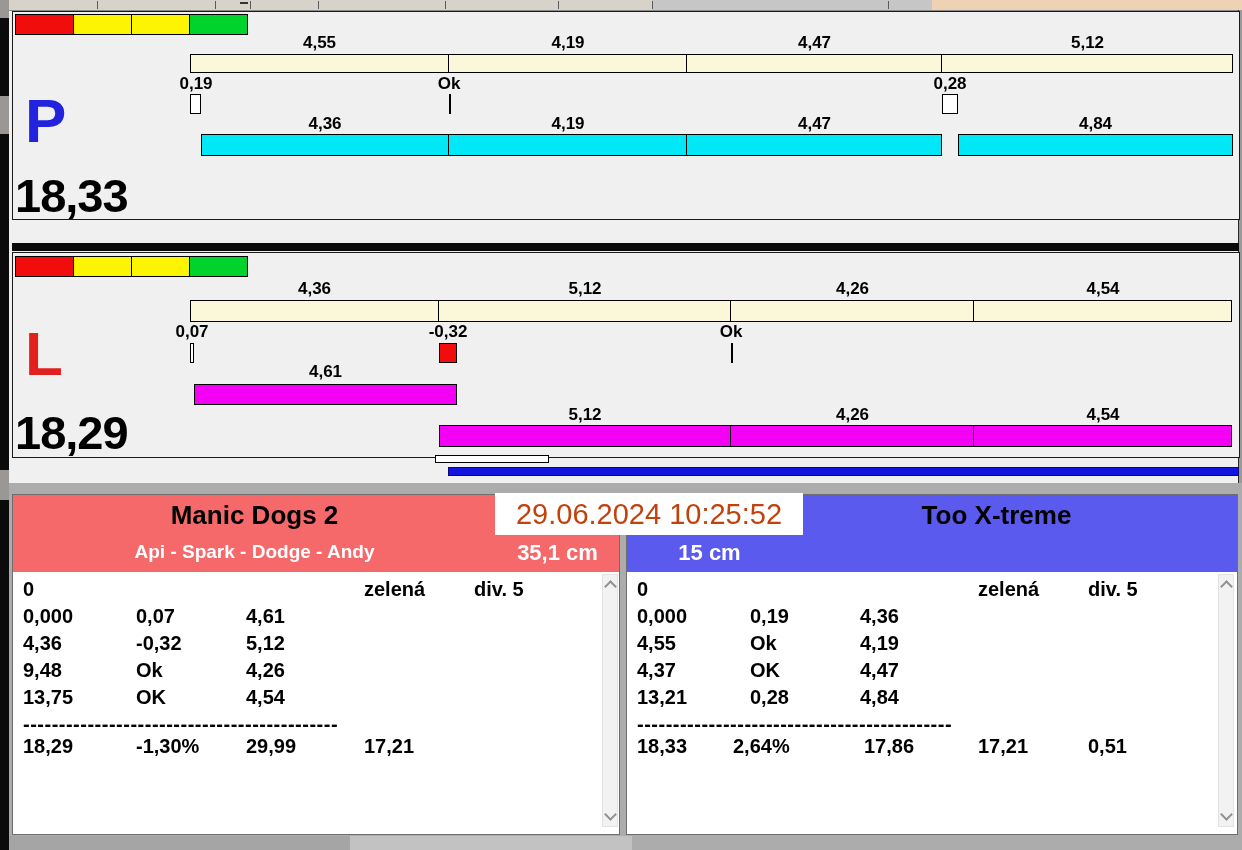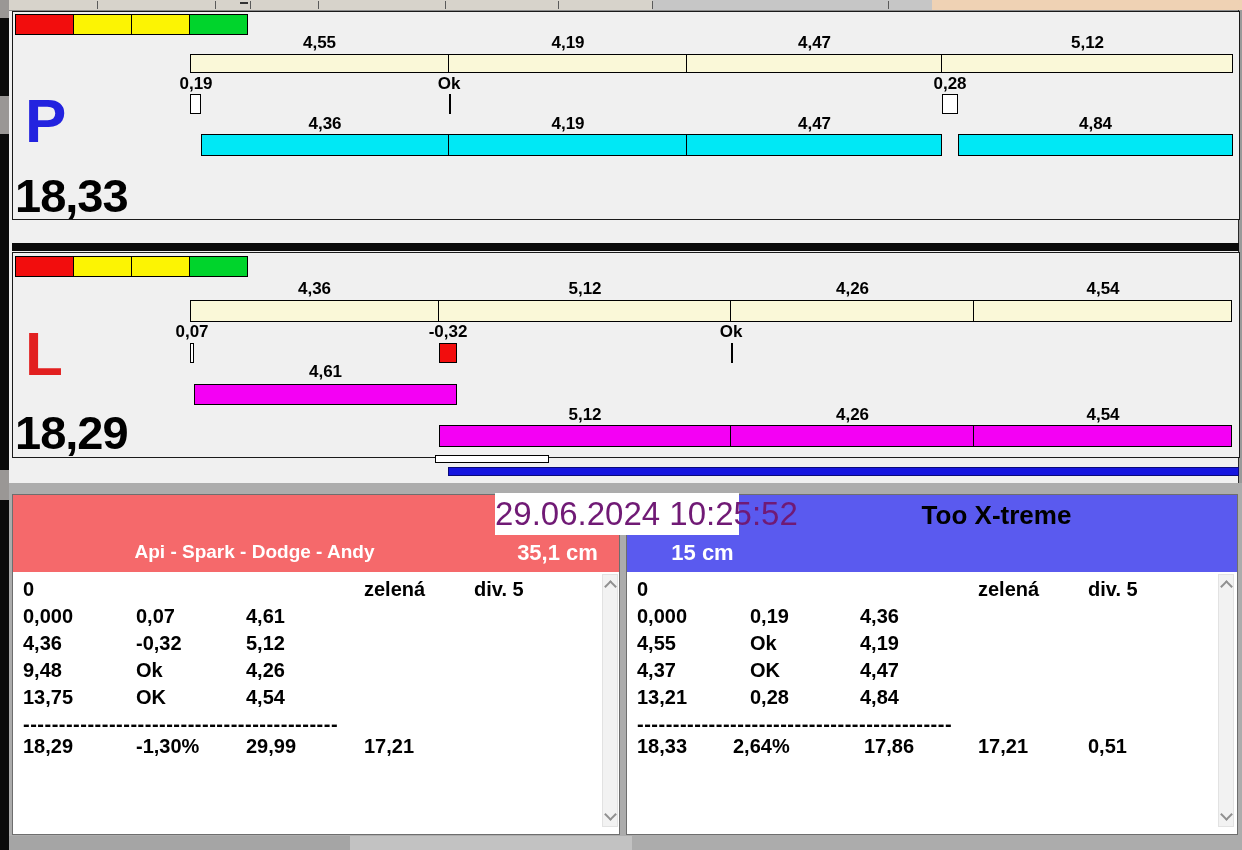--- a/index.html
+++ b/index.html
@@ -39,34 +39,34 @@
   #team-0{left:12px;width:608px;}
   #team-1{left:626px;width:612px;}
   .team-header{position:absolute;left:0;top:0;width:100%;height:77px;}
   .title-zone{position:absolute;top:0;height:77px;}
   #team-0 .title-zone{left:0;width:483px;}
   #team-1 .title-zone{left:129px;width:481px;}
   .team-name{position:absolute;top:5px;width:100%;text-align:center;font-size:26px;font-weight:bold;color:#000;}
   .team-dogs{position:absolute;top:46px;width:100%;text-align:center;font-size:19px;font-weight:bold;color:#fff;}
   .height-badge{position:absolute;top:45px;text-align:center;font-size:22px;font-weight:bold;color:#fff;}
   #team-0 .height-badge{left:483px;width:123px;}
-  #team-1 .height-badge{left:11px;width:129px;}
+  #team-1 .height-badge{left:18px;width:129px;}
   .team-table{position:absolute;left:0;top:77px;right:0;bottom:0;background:#fff;padding-top:6px;overflow:hidden;}
   .t-row{position:relative;height:27px;}
   .t-cell{position:absolute;top:0;font-size:20px;font-weight:bold;color:#000;white-space:nowrap;}
   .t-sep{height:22px;overflow:hidden;white-space:nowrap;margin-left:10px;width:345px;
          font-size:20px;font-weight:bold;letter-spacing:0.5px;}
   .scrollbar{position:absolute;top:79px;width:16px;height:253px;background:#f2f2f2;border:1px solid #e2e2e2;box-sizing:border-box;}
   #sb-0{left:589px;}
   #sb-1{right:3px;}
   .chev{position:absolute;left:3px;width:7px;height:7px;border-right:2px solid #909090;border-bottom:2px solid #909090;}
   .chev-up{top:7px;transform:rotate(-135deg);}
   .chev-down{bottom:7px;transform:rotate(45deg);}
-  #datetime-box{position:absolute;left:495px;top:493px;width:244px;height:42px;background:#fff;
-                text-align:center;line-height:42px;font-size:33px;color:#701a75;z-index:10;white-space:nowrap;}
+  #datetime-box{position:absolute;left:495px;top:493px;width:308px;height:42px;background:#fff;
+                text-align:center;line-height:42px;font-size:29px;color:#c2410c;z-index:10;white-space:nowrap;}
 </style>
 </head>
 <body>
 
 <div id="screen">
 
   <div id="left-edge">
     <div class="edge-notch" style="top:0;height:18px;"></div>
     <div class="edge-notch" style="top:96px;height:38px;"></div>
     <div class="edge-notch" style="top:470px;height:30px;"></div>
@@ -154,20 +154,21 @@
   <div id="progress-outline"></div>
   <div id="progress-bar" style="background: rgb(20, 20, 223);"></div>
 
   <div id="footer-band"></div>
   <div class="bstrip" id="bstrip-1"></div>
   <div class="bstrip" id="bstrip-2"></div>
 
   <div class="team-panel" id="team-0">
     <div class="team-header" id="team-0-header" style="background: rgb(245, 105, 107);">
       <div class="title-zone">
+        <div class="team-name">Manic Dogs 2</div>
         <div class="team-dogs">Api - Spark - Dodge - Andy</div>
       </div>
       <div class="height-badge">35,1 cm</div>
     </div>
     <div class="team-table" id="table-0">
         <div class="t-row">
           <div class="t-cell" style="left: 10px;">0</div>
           <div class="t-cell" style="left: 351px;">zelená</div>
           <div class="t-cell" style="left: 461px;">div. 5</div>
         </div>

